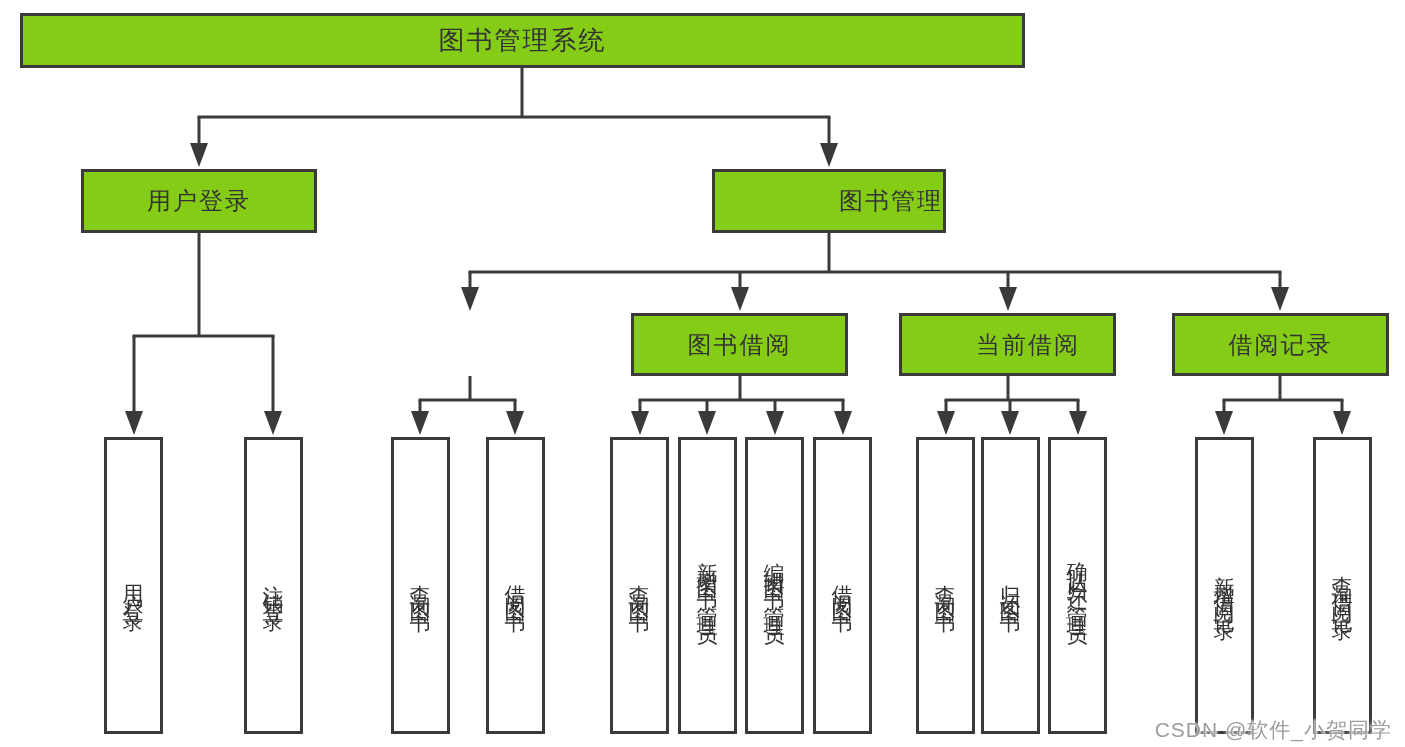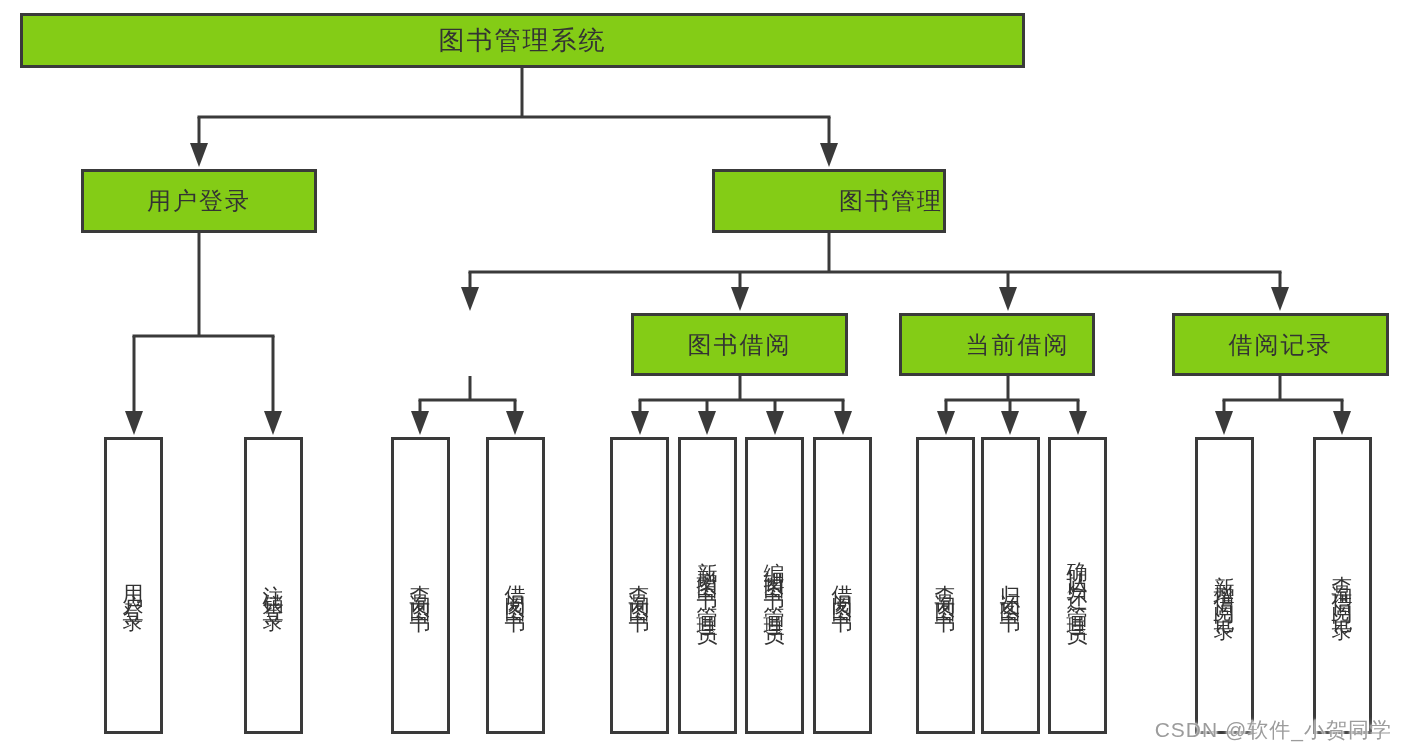--- a/index.html
+++ b/index.html
@@ -170,21 +170,21 @@
   <div class="node" style="left:81px;top:169px;width:236px;height:64px;">
     <span>用户登录</span>
   </div>
   <div class="node" style="left:712px;top:169px;width:234px;height:64px;justify-content:flex-end;">
     <span>图书管理</span>
   </div>
 
   <div class="node" style="left:631px;top:313px;width:217px;height:63px;">
     <span>图书借阅</span>
   </div>
-  <div class="node" style="left:899px;top:313px;width:196px;height:63px;padding-left:41px;">
+  <div class="node" style="left:899px;top:313px;width:217px;height:63px;padding-left:41px;">
     <span>当前借阅</span>
   </div>
   <div class="node" style="left:1172px;top:313px;width:217px;height:63px;">
     <span>借阅记录</span>
   </div>
 
   <div class="leaf" style="left:104px;">
     <span>用户登录</span>
   </div>
   <div class="leaf" style="left:244px;">

